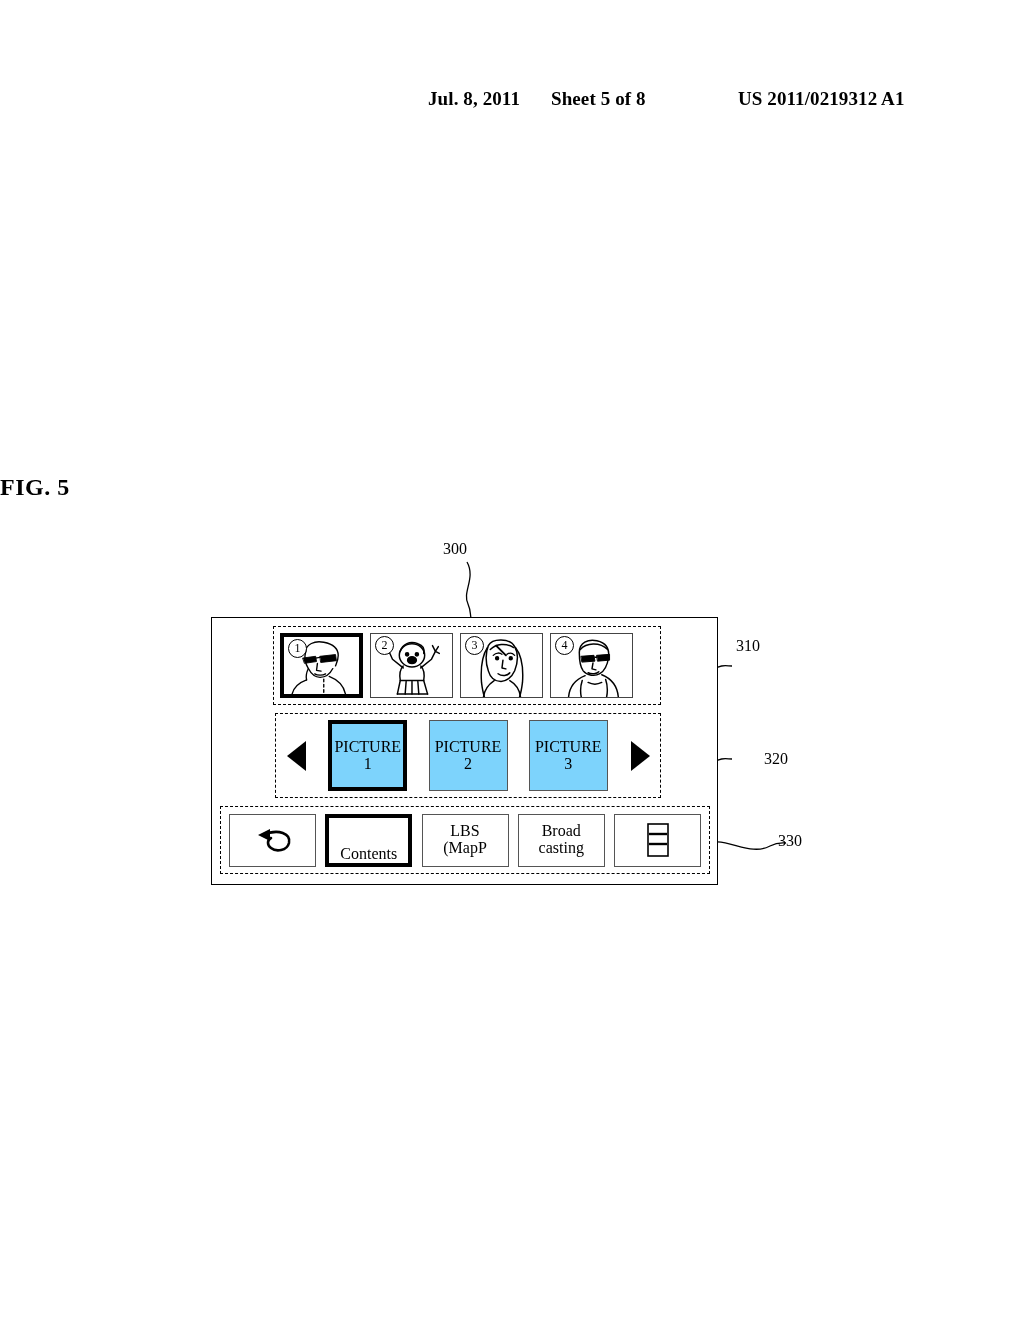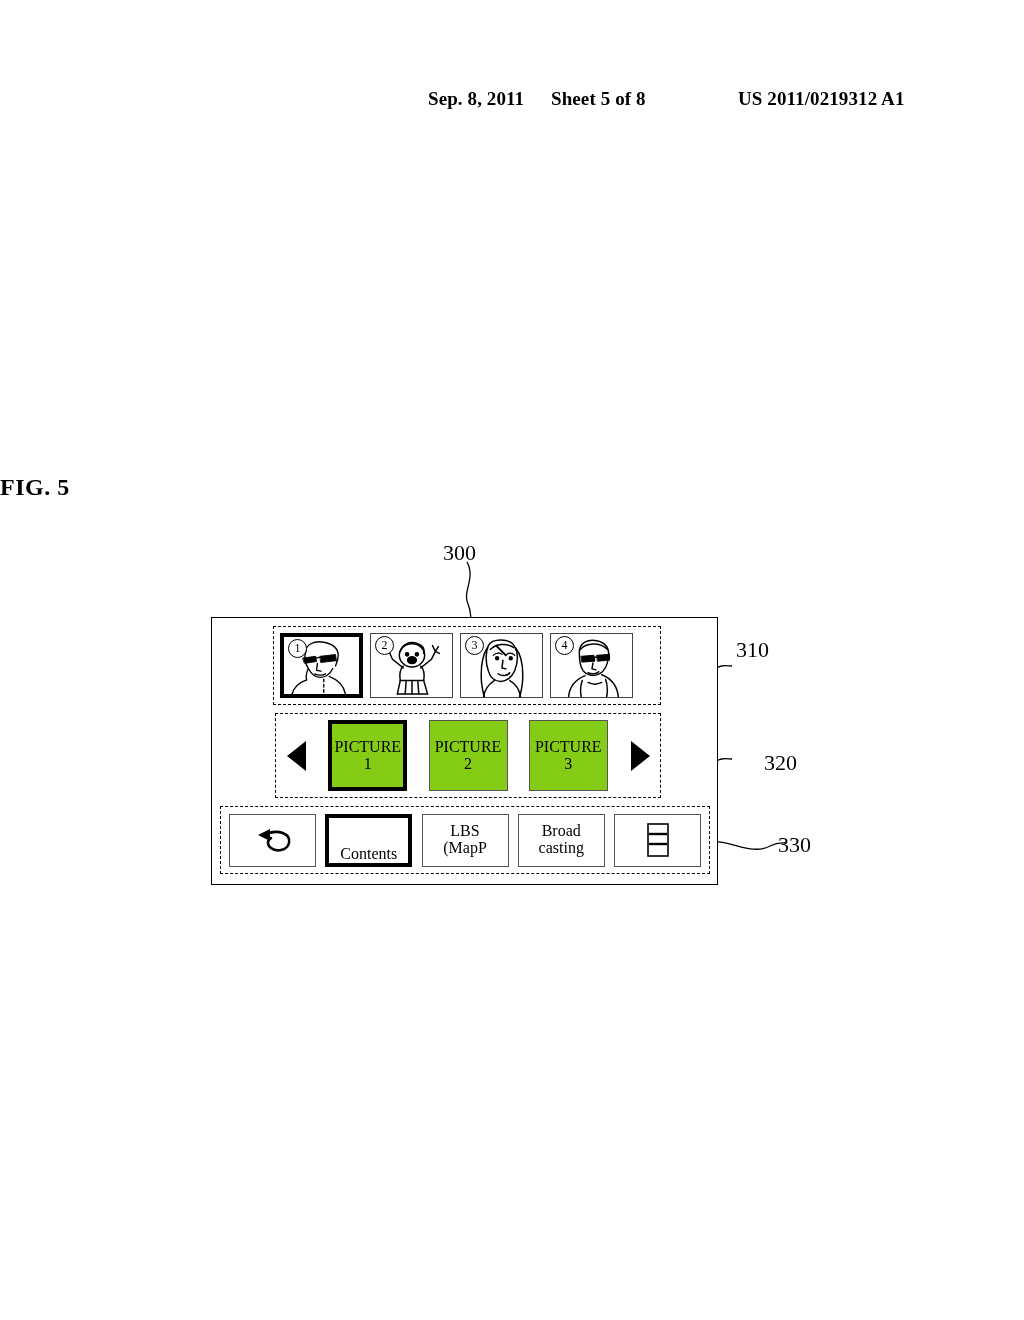--- a/index.html
+++ b/index.html
@@ -45,21 +45,21 @@
     font-family: "Liberation Serif", serif;
     font-weight: bold;
     font-size: 24px;
     letter-spacing: 0.5px;
   }
 
   
   .ref-label {
     position: absolute;
     font-family: "Liberation Serif", serif;
-    font-size: 22px;
+    font-size: 16px;
     font-weight: normal;
     white-space: nowrap;
   }
   .ref-300 { left: 443px; top: 540px; }
   .ref-310 { left: 736px; top: 637px; }
   .ref-320 { left: 736px; top: 750px; margin-left: 28px; }
   .ref-330 { left: 778px; top: 832px; }
 
   .leader-svg {
     position: absolute;
@@ -158,21 +158,21 @@
     width: 0; height: 0;
     border-top: 15px solid transparent;
     border-bottom: 15px solid transparent;
     border-left: 19px solid #000;
   }
   .pic-tile {
     width: 79px;
     height: 71px;
     border: 1.3px solid #555;
     box-sizing: border-box;
-    background: #84cc16;
+    background: #7dd3fc;
     display: flex;
     flex-direction: column;
     align-items: center;
     justify-content: center;
     font-family: "Liberation Serif", serif;
     font-size: 16px;
     line-height: 1.04;
     text-align: center;
   }
   .pic-tile.selected {
@@ -213,21 +213,21 @@
     justify-content: flex-end;
   }
   .tool-btn.icon-btn { padding: 0; }
 
   .back-icon svg, .menu-icon svg { display: block; }
 </style>
 </head>
 <body>
 
 <div class="page-header">
-  <span class="hdr-date">Sep. 8, 2011</span>
+  <span class="hdr-date">Jul. 8, 2011</span>
   <span class="hdr-sheet">Sheet 5 of 8</span>
   <span class="hdr-num">US 2011/0219312 A1</span>
 </div>
 
 <div class="fig-title">FIG. 5</div>
 
 <svg class="leader-svg" viewBox="0 0 1024 1320">
 
   <path d="M467,562 C476,578 462,592 468,604 C471,611 470,614 471,618" fill="none" stroke="#000" stroke-width="1.3"></path>
 

